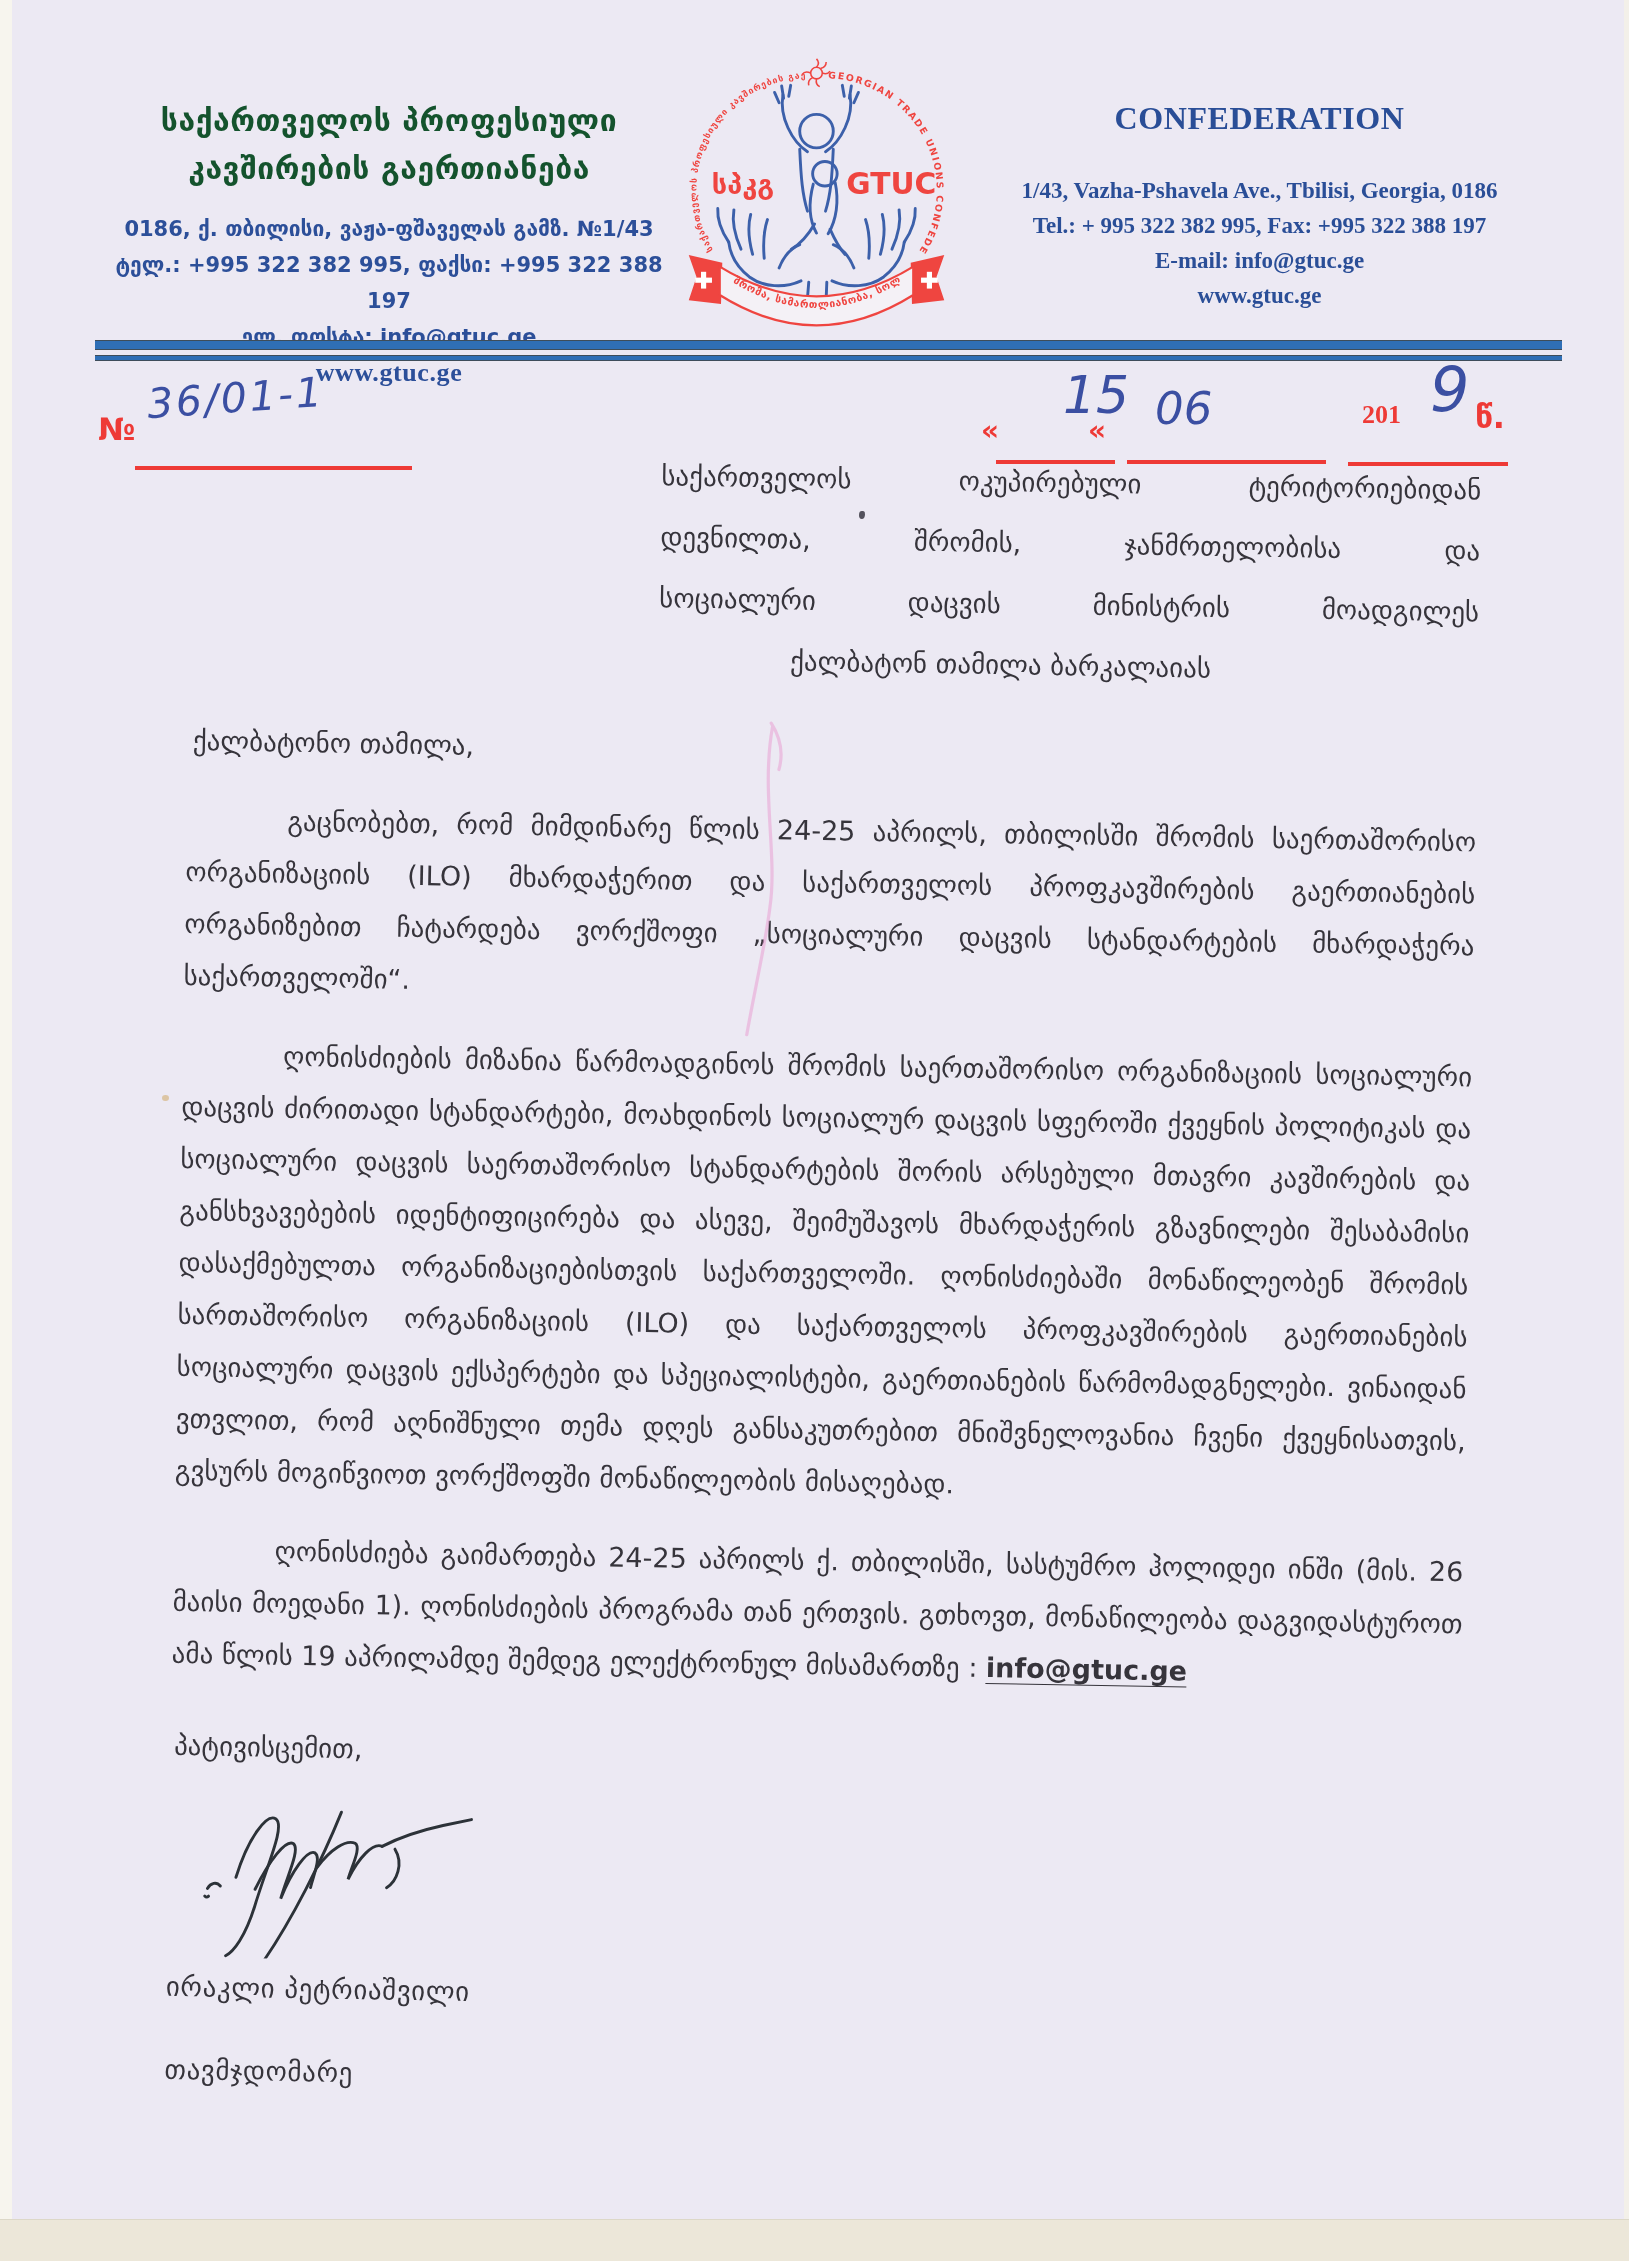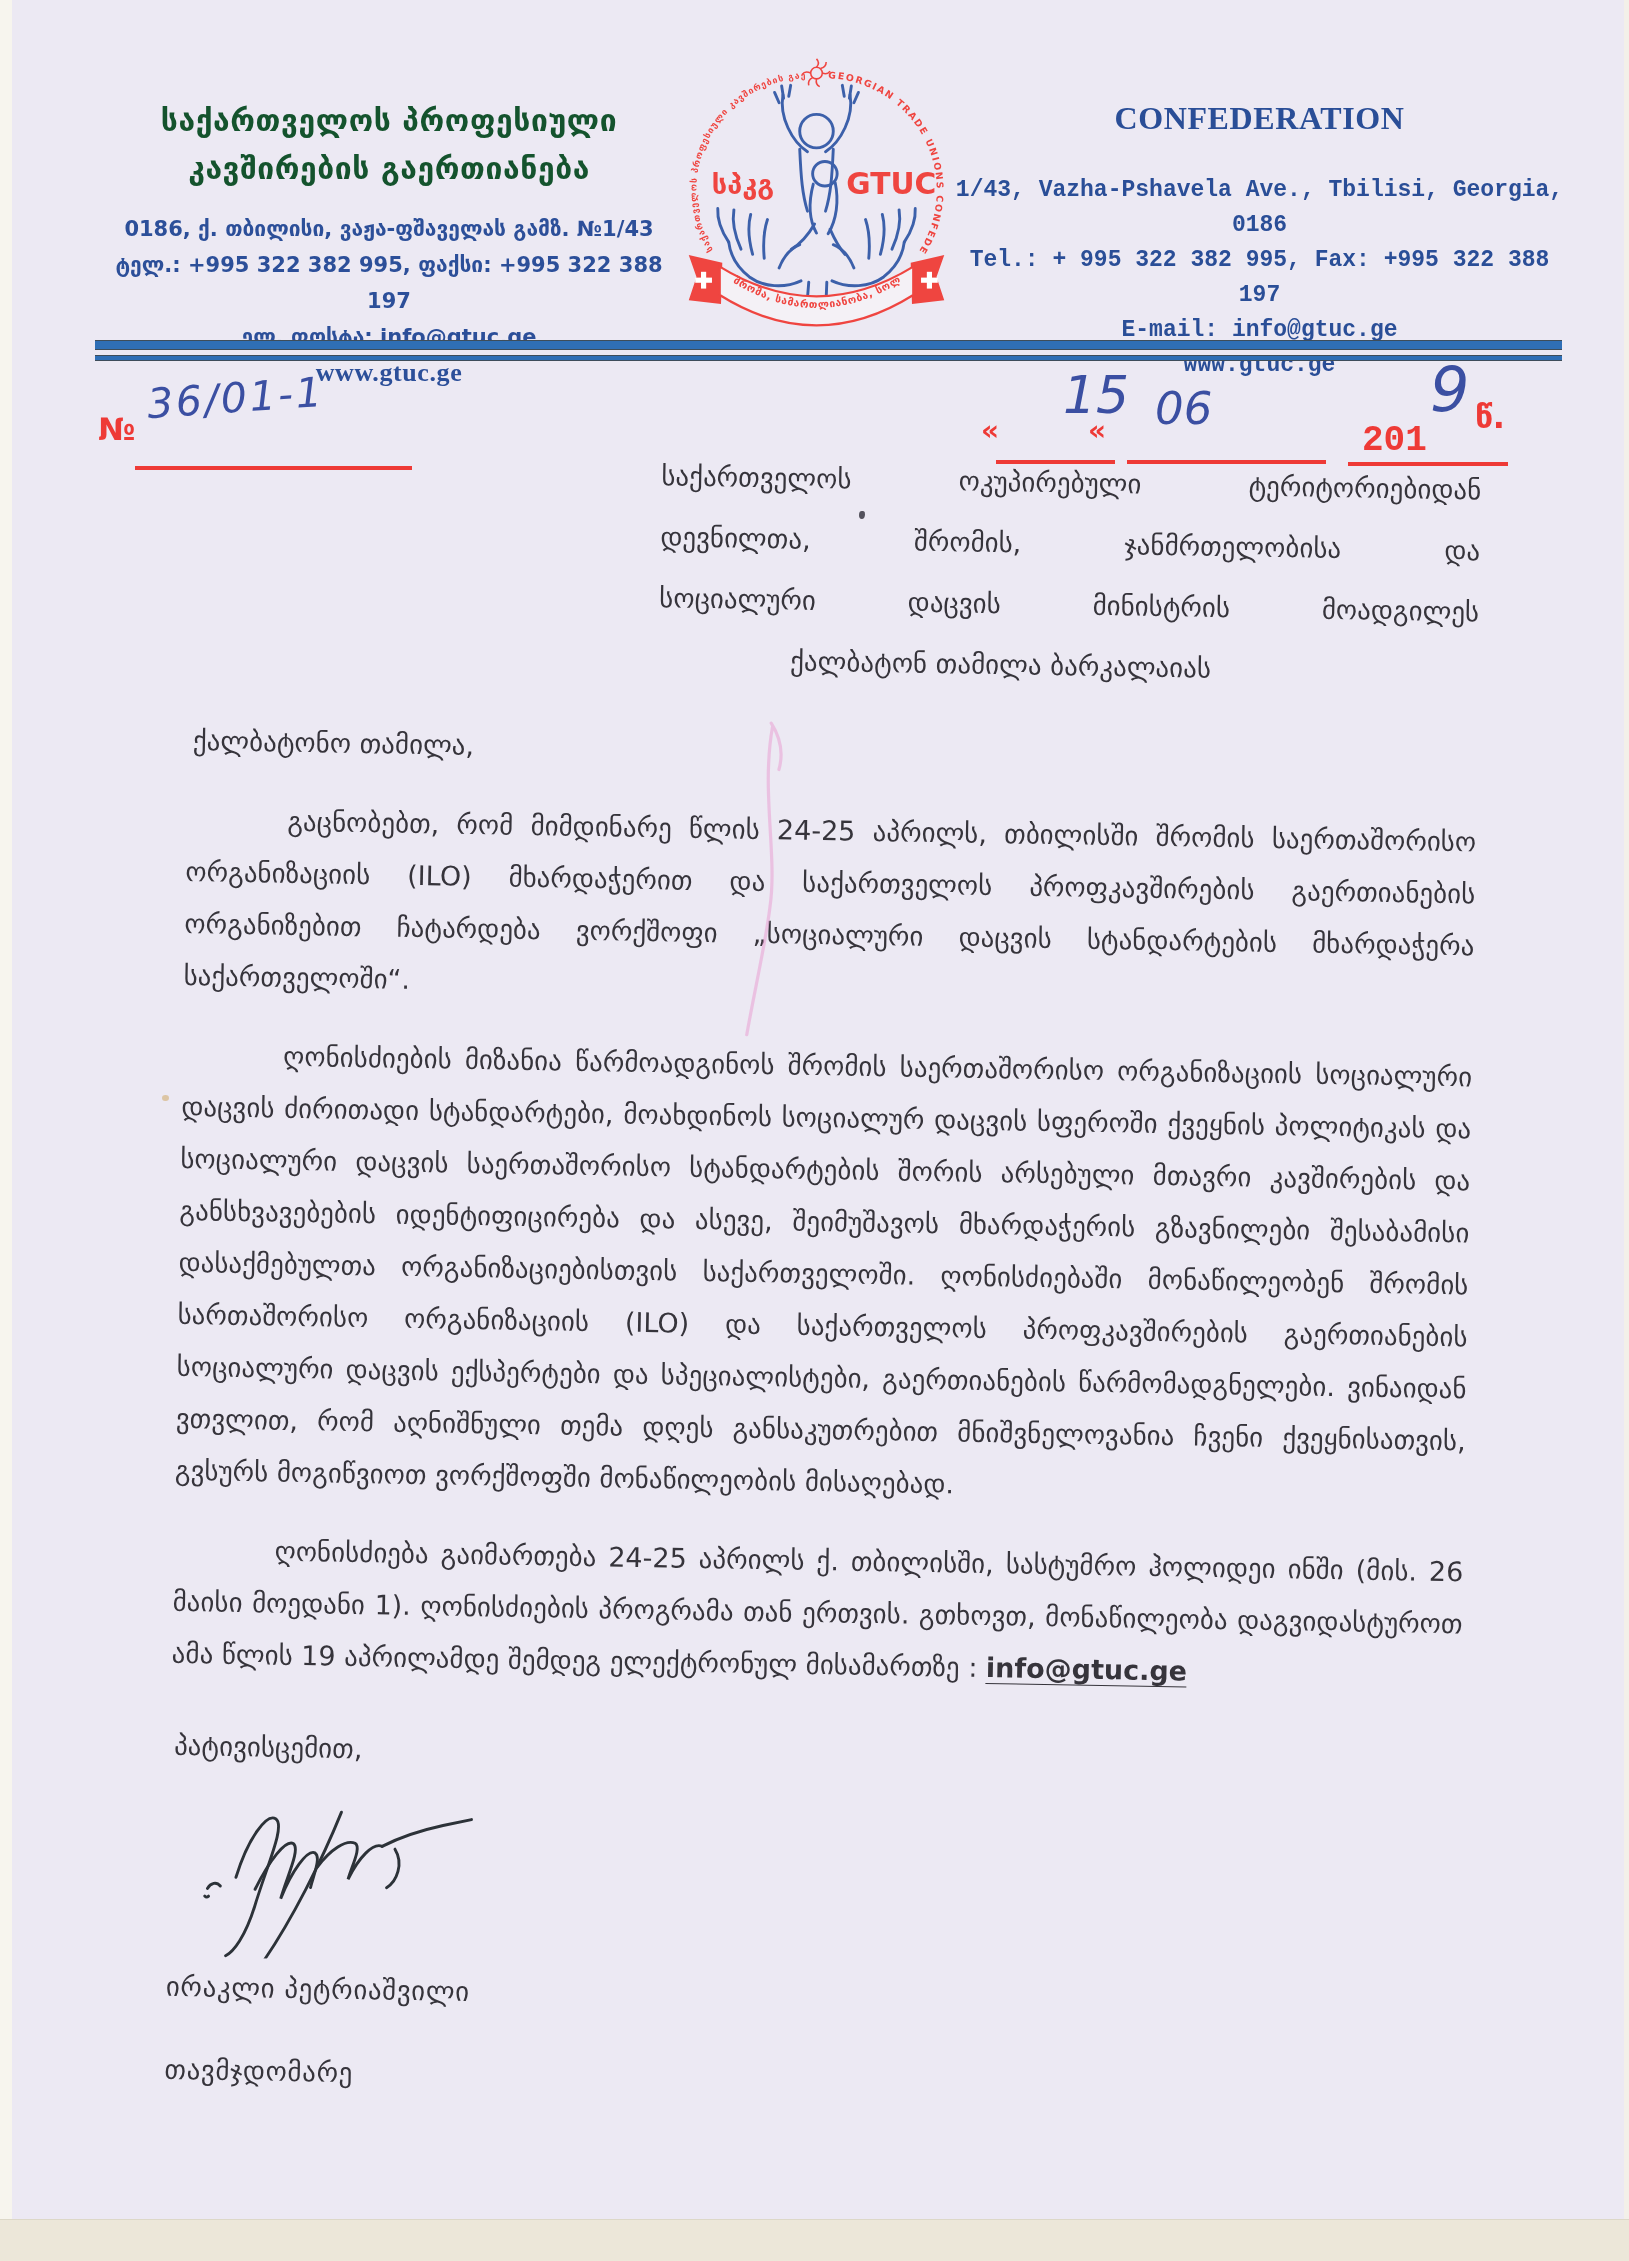--- a/index.html
+++ b/index.html
@@ -15,21 +15,21 @@
 
   
   .header{position:absolute;left:97px;top:57px;width:1470px;display:flex;}
   .hdr-left{width:584px;text-align:center;padding-top:40px;}
   .org-ka{font-size:30px;font-weight:bold;color:#14532d;letter-spacing:0.6px;line-height:48px;}
   .hdr-contacts-ka{margin-top:18px;font-size:21px;font-weight:bold;color:#2c4f99;line-height:36px;}
   .hdr-contacts-ka .www{font-family:"Liberation Serif",serif;font-size:26px;letter-spacing:0.6px;}
   .logo-wrap{flex:0 0 271px;height:277px;margin-top:-5.2px;}
   .hdr-right{flex:1;text-align:center;padding-top:37px;font-family:"Liberation Serif",serif;color:#2a4e97;}
   .org-en{font-size:32px;font-weight:bold;line-height:48px;letter-spacing:0.6px;}
-  .hdr-contacts-en{margin-top:31px;font-size:23px;font-weight:bold;line-height:35px;font-family:Liberation Mono, monospace;}
+  .hdr-contacts-en{margin-top:31px;font-size:23px;font-weight:bold;line-height:35px;}
 
   
   .rules{position:absolute;left:95px;right:68px;top:340px;}
   .rule{background:#2f6fb6;border-top:1.3px solid #3e4d5a;border-bottom:1.3px solid #3e4d5a;}
   .rule-thick{height:7.7px;}
   .rule-thin{height:3.9px;margin-top:5.8px;}
 
   
   .red{color:#ee3a36;}
   .ink{color:#3b4fa2;}
@@ -37,21 +37,21 @@
   .ref-number{position:absolute;left:147px;top:374px;font-size:41px;font-style:italic;letter-spacing:2.6px;transform:rotate(-4deg);}
   .u{position:absolute;height:3.9px;background:#ee3a36;}
   .u-ref{left:135px;top:466px;width:277px;}
   .q1{position:absolute;left:981px;top:414px;font-size:28px;font-weight:bold;}
   .q2{position:absolute;left:1088px;top:414px;font-size:28px;font-weight:bold;}
   .day{position:absolute;left:1015px;top:365px;font-size:52px;font-style:italic;margin-left:48px;}
   .month{position:absolute;left:1155px;top:382px;font-size:45px;font-style:italic;}
   .u-day{left:996px;top:460px;width:119px;}
   .u-month{left:1127px;top:460px;width:199px;}
   .u-year{left:1348px;top:462px;width:160px;}
-  .year-printed{position:absolute;left:1362px;top:420px;font-size:36px;font-weight:bold;font-family:Liberation Mono, monospace;}
+  .year-printed{position:absolute;left:1362px;top:400px;font-size:26px;font-weight:bold;font-family:Liberation Serif, serif;}
   .year-digit{position:absolute;left:1430px;top:353px;font-size:62px;font-style:italic;}
   .year-suffix{position:absolute;left:1475px;top:398px;font-size:32px;font-weight:bold;}
 
   
   .letter{
     position:absolute;left:193px;top:437px;width:1290px;
     font-size:27px;line-height:52px;text-align:justify;
     transform:rotate(1deg);transform-origin:0 0;
   }
   .recipient{margin-left:469px;width:820px;line-height:61px;}

